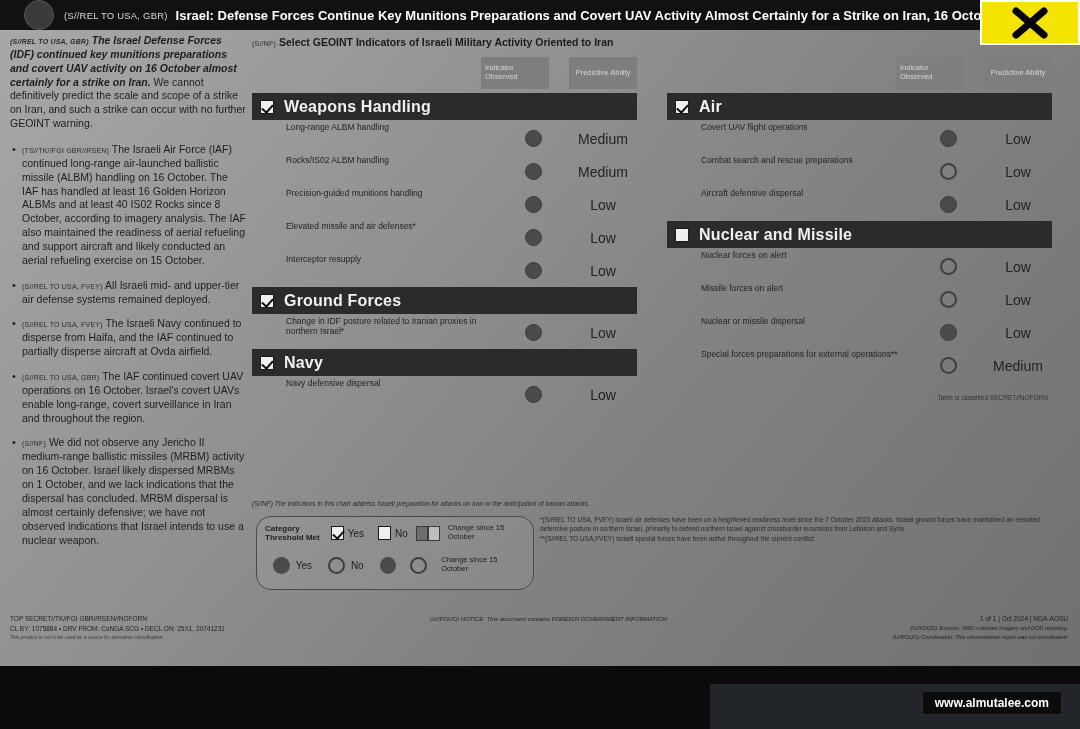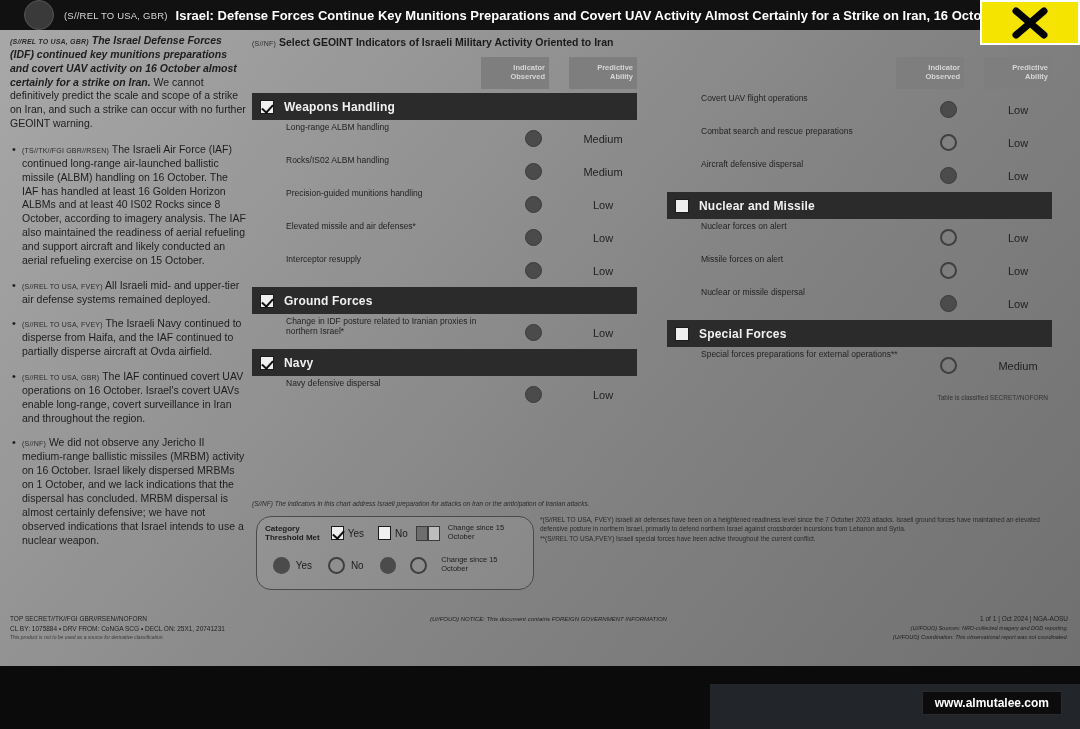--- a/index.html
+++ b/index.html
@@ -83,58 +83,58 @@
     font-size: 10.5px; font-weight: bold; color: #1b1b1b; margin-bottom: 9px;
   }
   #chart-title .cls { font-weight: normal; }
 
   .cols { display: flex; gap: 30px; }
   .col { width: 385px; }
 
   .colhead { display: flex; justify-content: flex-end; height: 34px; margin-bottom: 2px; }
   .colhead .hcell {
     width: 68px; height: 32px; background: #7e7e7e;
-    color: #d6d6d6; font-size: 7.5px; text-align: right;
+    color: #d6d6d6; font-size: 7.5px; text-align: left;
     display: flex; align-items: center; justify-content: center;
-    line-height: 1.15; padding: 0 4px; font-weight: bold;
+    line-height: 1.15; padding: 0 4px;
   }
   .colhead .hcell + .hcell { margin-left: 20px; }
 
   .grpbar {
     display: flex; align-items: center;
     height: 27px; background: #2b2b2b; color: #f0f0f0;
     padding-left: 8px; margin-bottom: 2px;
   }
   .grpbar .chk {
     width: 14px; height: 14px; background: #efefef; border: 1px solid #1b1b1b;
     position: relative; flex: 0 0 auto; margin-right: 10px;
   }
   .grpbar .chk.on:after {
     content: ""; position: absolute; left: 3px; top: 1px;
     width: 5px; height: 9px; border: solid #111; border-width: 0 2px 2px 0;
     transform: rotate(42deg);
   }
-  .grpbar .gname { font-size: 12px; font-weight: bold; letter-spacing: .2px; }
+  .grpbar .gname { font-size: 16px; font-weight: bold; letter-spacing: .2px; }
 
   .row { display: flex; height: 33px; }
   .row .rname {
     flex: 1 1 auto; font-size: 8.5px; color: #232323; padding-left: 34px;
     line-height: 1.2;
   }
   .row .cell {
     width: 68px; display: flex; align-items: center; justify-content: center;
     flex: 0 0 auto;
   }
   .row .cell + .cell { margin-left: 2px; }
   .dot {
     width: 17px; height: 17px; border-radius: 50%;
     background: #4b4b4b; border: 1px solid #3a3a3a;
   }
   .dot.open { background: transparent; border: 2px solid #3f3f3f; }
-  .conf { font-size: 11px; color: #222; }
+  .conf { font-size: 14px; color: #222; }
 
   .tbl-class {
     text-align: right; font-size: 6.5px; color: #333; margin-top: 12px;
     padding-right: 4px;
   }
 
   
   #chart-note {
     position: absolute; left: 252px; top: 474px; width: 800px;
     font-size: 6.5px; color: #2b2b2b; font-style: italic;
@@ -311,20 +311,24 @@
           </div>
         </div>
 
         <div class="col">
 
           <div class="colhead">
             <div class="hcell">Indicator Observed</div>
             <div class="hcell">Predictive Ability</div>
           </div>
 
+          <div class="grpbar">
+            <span class="chk on"></span>
+            <span class="gname">Air</span>
+          </div>
           <div class="row">
             <div class="rname">Covert UAV flight operations</div>
             <div class="cell">
                 <span class="dot"></span>
               </div>
             <div class="cell conf">Low</div>
           </div>
           <div class="row">
             <div class="rname">Combat search and rescue preparations</div>
             <div class="cell">
@@ -359,24 +363,20 @@
             <div class="cell conf">Low</div>
           </div>
           <div class="row">
             <div class="rname">Nuclear or missile dispersal</div>
             <div class="cell">
                 <span class="dot"></span>
               </div>
             <div class="cell conf">Low</div>
           </div>
 
-          <div class="grpbar">
-            <span class="chk"></span>
-            <span class="gname">Special Forces</span>
-          </div>
           <div class="row">
             <div class="rname">Special forces preparations for external operations**</div>
             <div class="cell">
                 <span class="dot open"></span>
               </div>
             <div class="cell conf">Medium</div>
           </div>
 
           <div class="tbl-class">Table is classified SECRET//NOFORN</div>
         </div>

